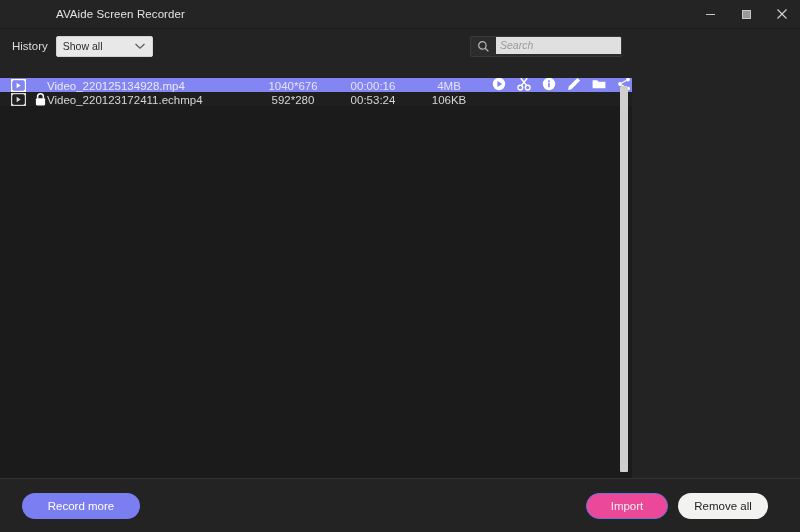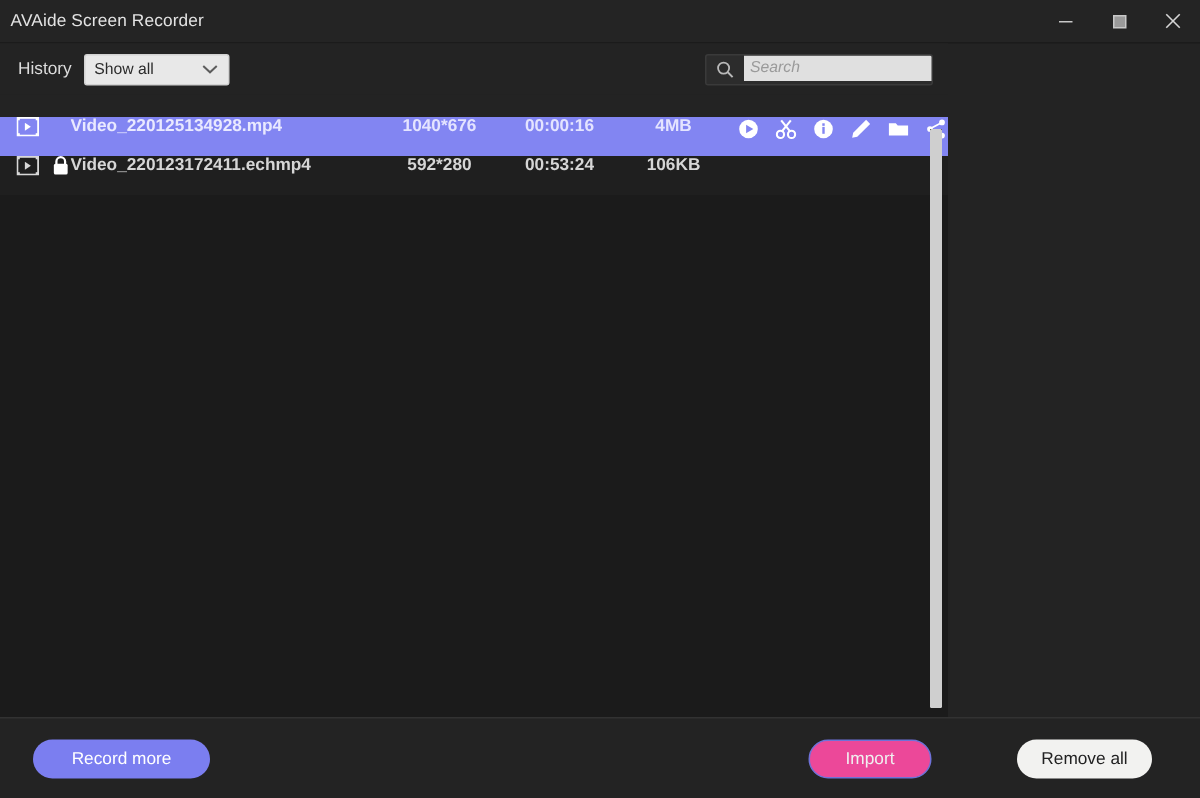--- a/index.html
+++ b/index.html
@@ -23,23 +23,24 @@
     height: 29px;
     background: #242424;
     display: flex;
     align-items: center;
     flex: 0 0 29px;
     border-bottom: 1px solid #1b1b1b;
   }
   .app-title {
     color: #e3e3e3;
     font-size: 11.5px;
-    padding-left: 7px;
+    padding-left: 28px;
     letter-spacing: .1px;
     white-space: nowrap;
+    margin-left: 28px;
   }
   .win-ctrls { margin-left: auto; display: flex; height: 29px; }
   .win-btn {
     width: 36px; height: 29px;
     display: flex; align-items: center; justify-content: center;
     cursor: default;
   }
   .win-btn svg { display: block; }
 
   
@@ -123,29 +124,28 @@
 
   
   .list-area {
     position: relative;
     flex: 1 1 auto;
     background: #1b1b1b;
     min-height: 0;
     overflow: hidden;
   }
   .row {
-    height: 26px;
-    display: flex;
-    align-items: flex-start;
+    height: 14px;
+    display: flex;
+    align-items: flex-end;
     color: #d6d6d6;
     font-size: 11.5px;
     cursor: default;
     padding-left: 10px;
     position: relative;
-    font-weight: bold;
   }
   .row.alt { background: #1f1f1f; }
   .row.selected { background: #8285f2; color: #ffffff; }
   .row .film {
     width: 16px; flex: 0 0 16px;
     display: flex; align-items: center; justify-content: center;
     margin-right: 8px;
   }
   .row .lock {
     width: 12px; flex: 0 0 12px;
@@ -225,21 +225,20 @@
 
   
   .footer {
     flex: 0 0 54px;
     height: 54px;
     background: #232323;
     border-top: 1px solid #323232;
     display: flex;
     align-items: center;
     padding: 0 32px 0 22px;
-    gap: 47px;
   }
   .btn {
     border: none;
     border-radius: 14px;
     height: 26px;
     font-family: "Liberation Sans", sans-serif;
     font-size: 11.5px;
     cursor: default;
     display: inline-flex;
     align-items: center;

